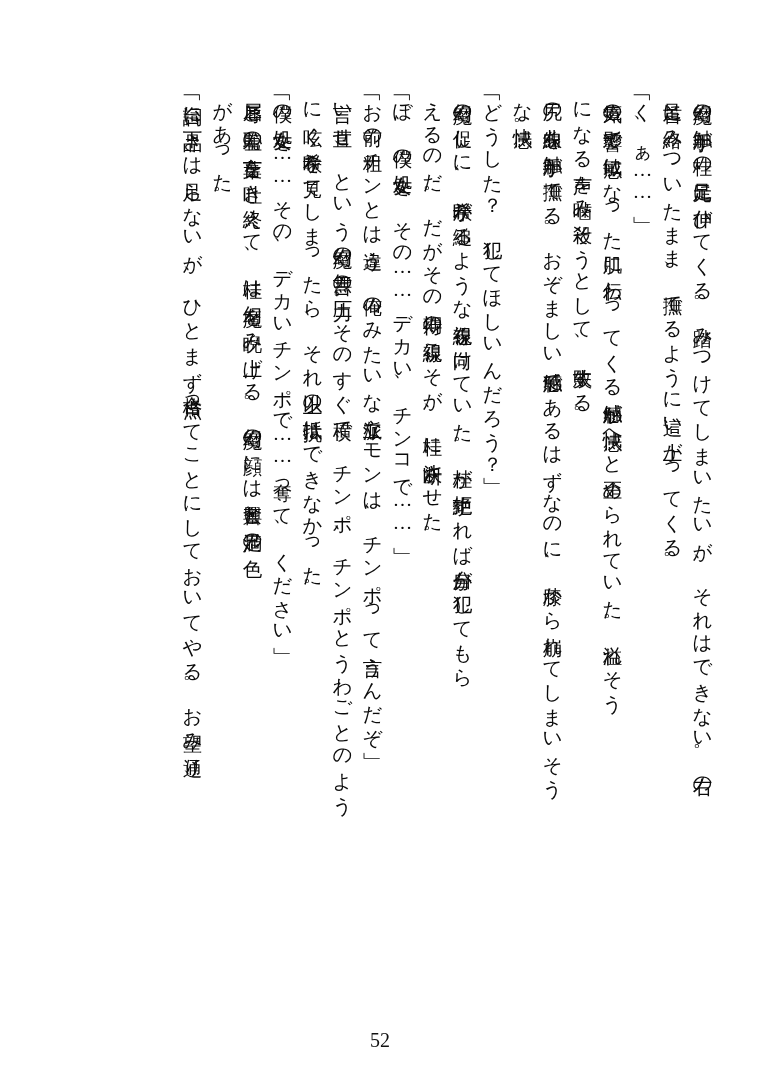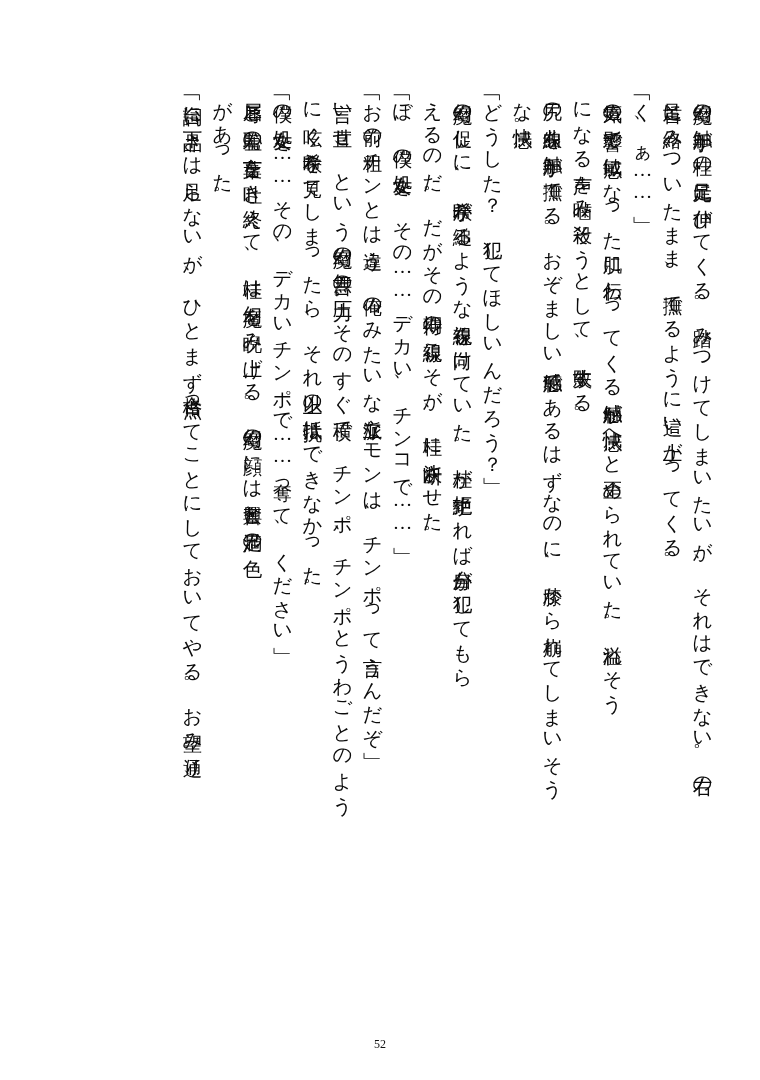--- a/index.html
+++ b/index.html
@@ -48,21 +48,21 @@
   
   .text-block {
     flex-direction: row-reverse;
   }
   .page-number {
     position: absolute;
     left: 0;
     right: 0;
     bottom: 28px;
     text-align: center;
-    font-size: 12px;
+    font-size: 20px;
     color: #111111;
     font-family: "Liberation Serif", "DejaVu Serif", serif;
   }
 </style>
 </head>
 <body>
 
 <div class="page">
 
   <div class="text-block">

